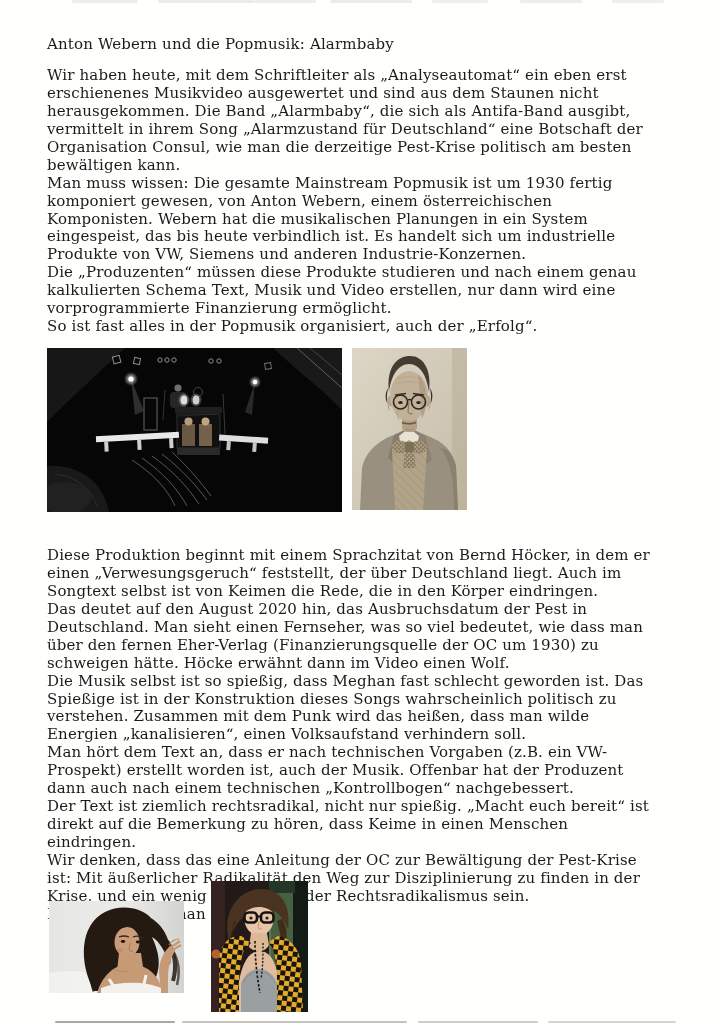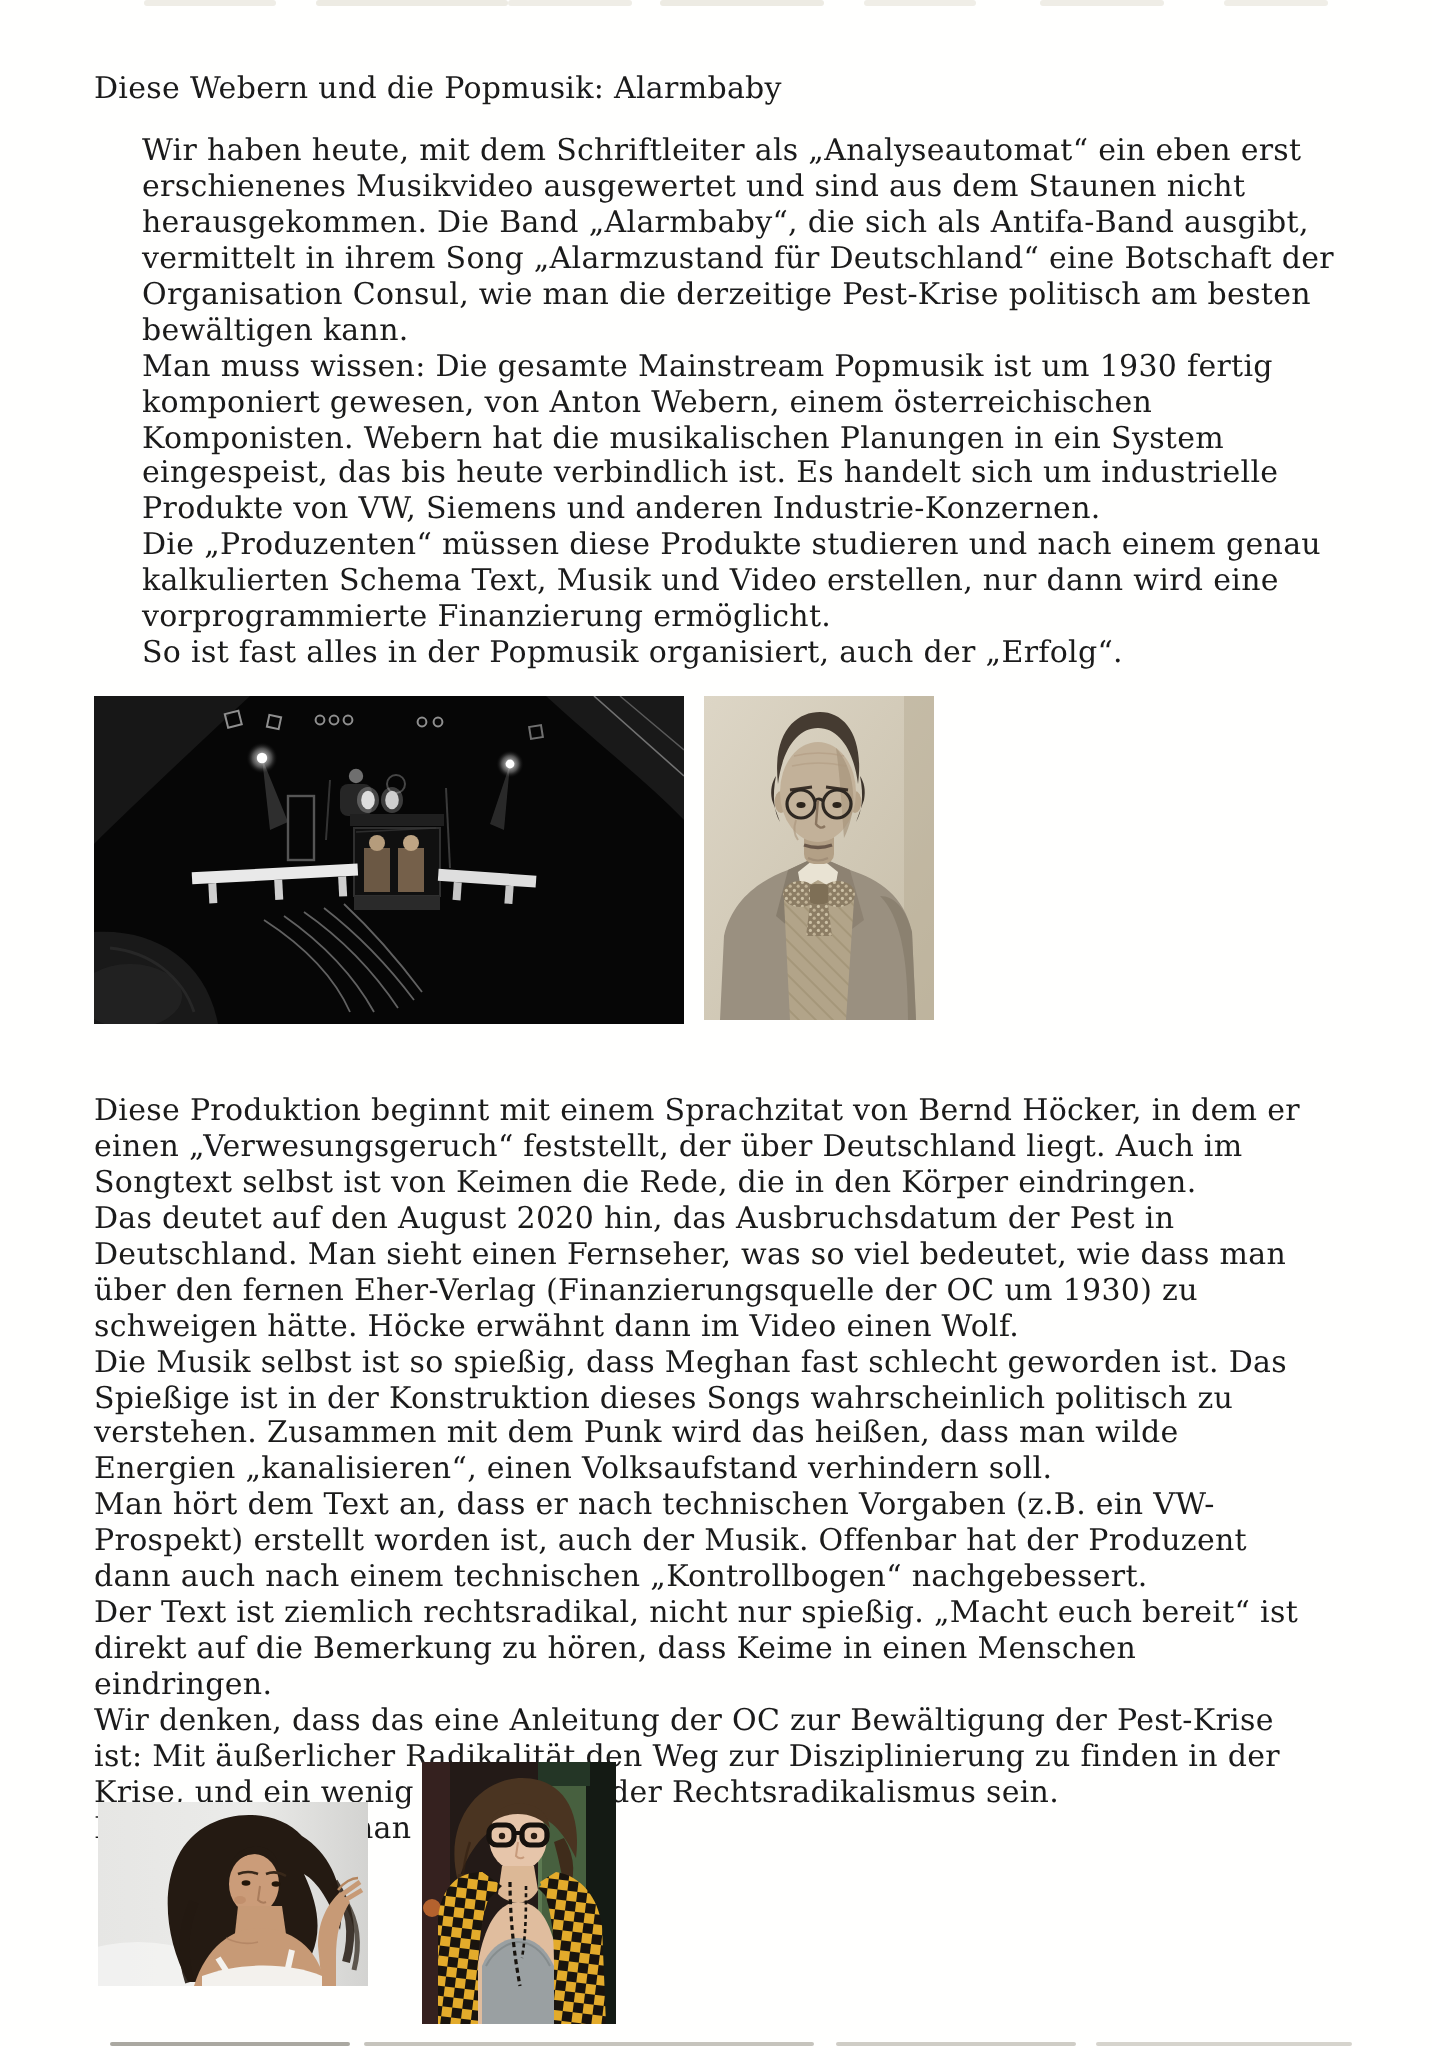--- a/index.html
+++ b/index.html
@@ -6,21 +6,21 @@
   .page{
     position:relative;width:716px;height:1024px;background:#fffffe;
     font-family:"DejaVu Serif","Liberation Serif",serif;color:#1b1b1b;overflow:hidden;
   }
   .textblock{
     position:absolute;left:47px;width:640px;
     font-size:15px;line-height:17.93px;letter-spacing:0.15px;
     white-space:pre-line;
   }
   #title{top:36px;}
-  #para1{top:67px;margin-left:24px;}
+  #para1{top:67px;}
   #para2{top:547px;}
   .photo{position:absolute;overflow:hidden;}
   .photo svg{display:block;}
   #stage-photo{left:47px;top:348px;width:295px;height:164px;}
   #webern-photo{left:352px;top:348px;width:115px;height:162px;}
   #meghan-photo{left:49px;top:901px;width:135px;height:92px;}
   #kristen-photo{left:211px;top:881px;width:97px;height:131px;}
   .smudge{position:absolute;border-radius:2px;}
 </style>
 </head>
@@ -31,21 +31,21 @@
   <div>
     <div class="smudge" style="left:72px;top:0;width:66px;height:3px;background:#efede6;"></div>
     <div class="smudge" style="left:158px;top:0;width:96px;height:3px;background:#edebe3;"></div>
     <div class="smudge" style="left:254px;top:0;width:62px;height:3px;background:#efede6;"></div>
     <div class="smudge" style="left:330px;top:0;width:82px;height:3px;background:#edebe3;"></div>
     <div class="smudge" style="left:432px;top:0;width:56px;height:3px;background:#f0eee7;"></div>
     <div class="smudge" style="left:520px;top:0;width:62px;height:3px;background:#efede6;"></div>
     <div class="smudge" style="left:612px;top:0;width:52px;height:3px;background:#f0eee7;"></div>
   </div>
 
-  <div class="textblock" id="title">Diese Webern und die Popmusik: Alarmbaby</div>
+  <div class="textblock" id="title">Anton Webern und die Popmusik: Alarmbaby</div>
 
   <div class="textblock" id="para1">Wir haben heute, mit dem Schriftleiter als „Analyseautomat“ ein eben erst
 erschienenes Musikvideo ausgewertet und sind aus dem Staunen nicht
 herausgekommen. Die Band „Alarmbaby“, die sich als Antifa-Band ausgibt,
 vermittelt in ihrem Song „Alarmzustand für Deutschland“ eine Botschaft der
 Organisation Consul, wie man die derzeitige Pest-Krise politisch am besten
 bewältigen kann.
 Man muss wissen: Die gesamte Mainstream Popmusik ist um 1930 fertig
 komponiert gewesen, von Anton Webern, einem österreichischen
 Komponisten. Webern hat die musikalischen Planungen in ein System

